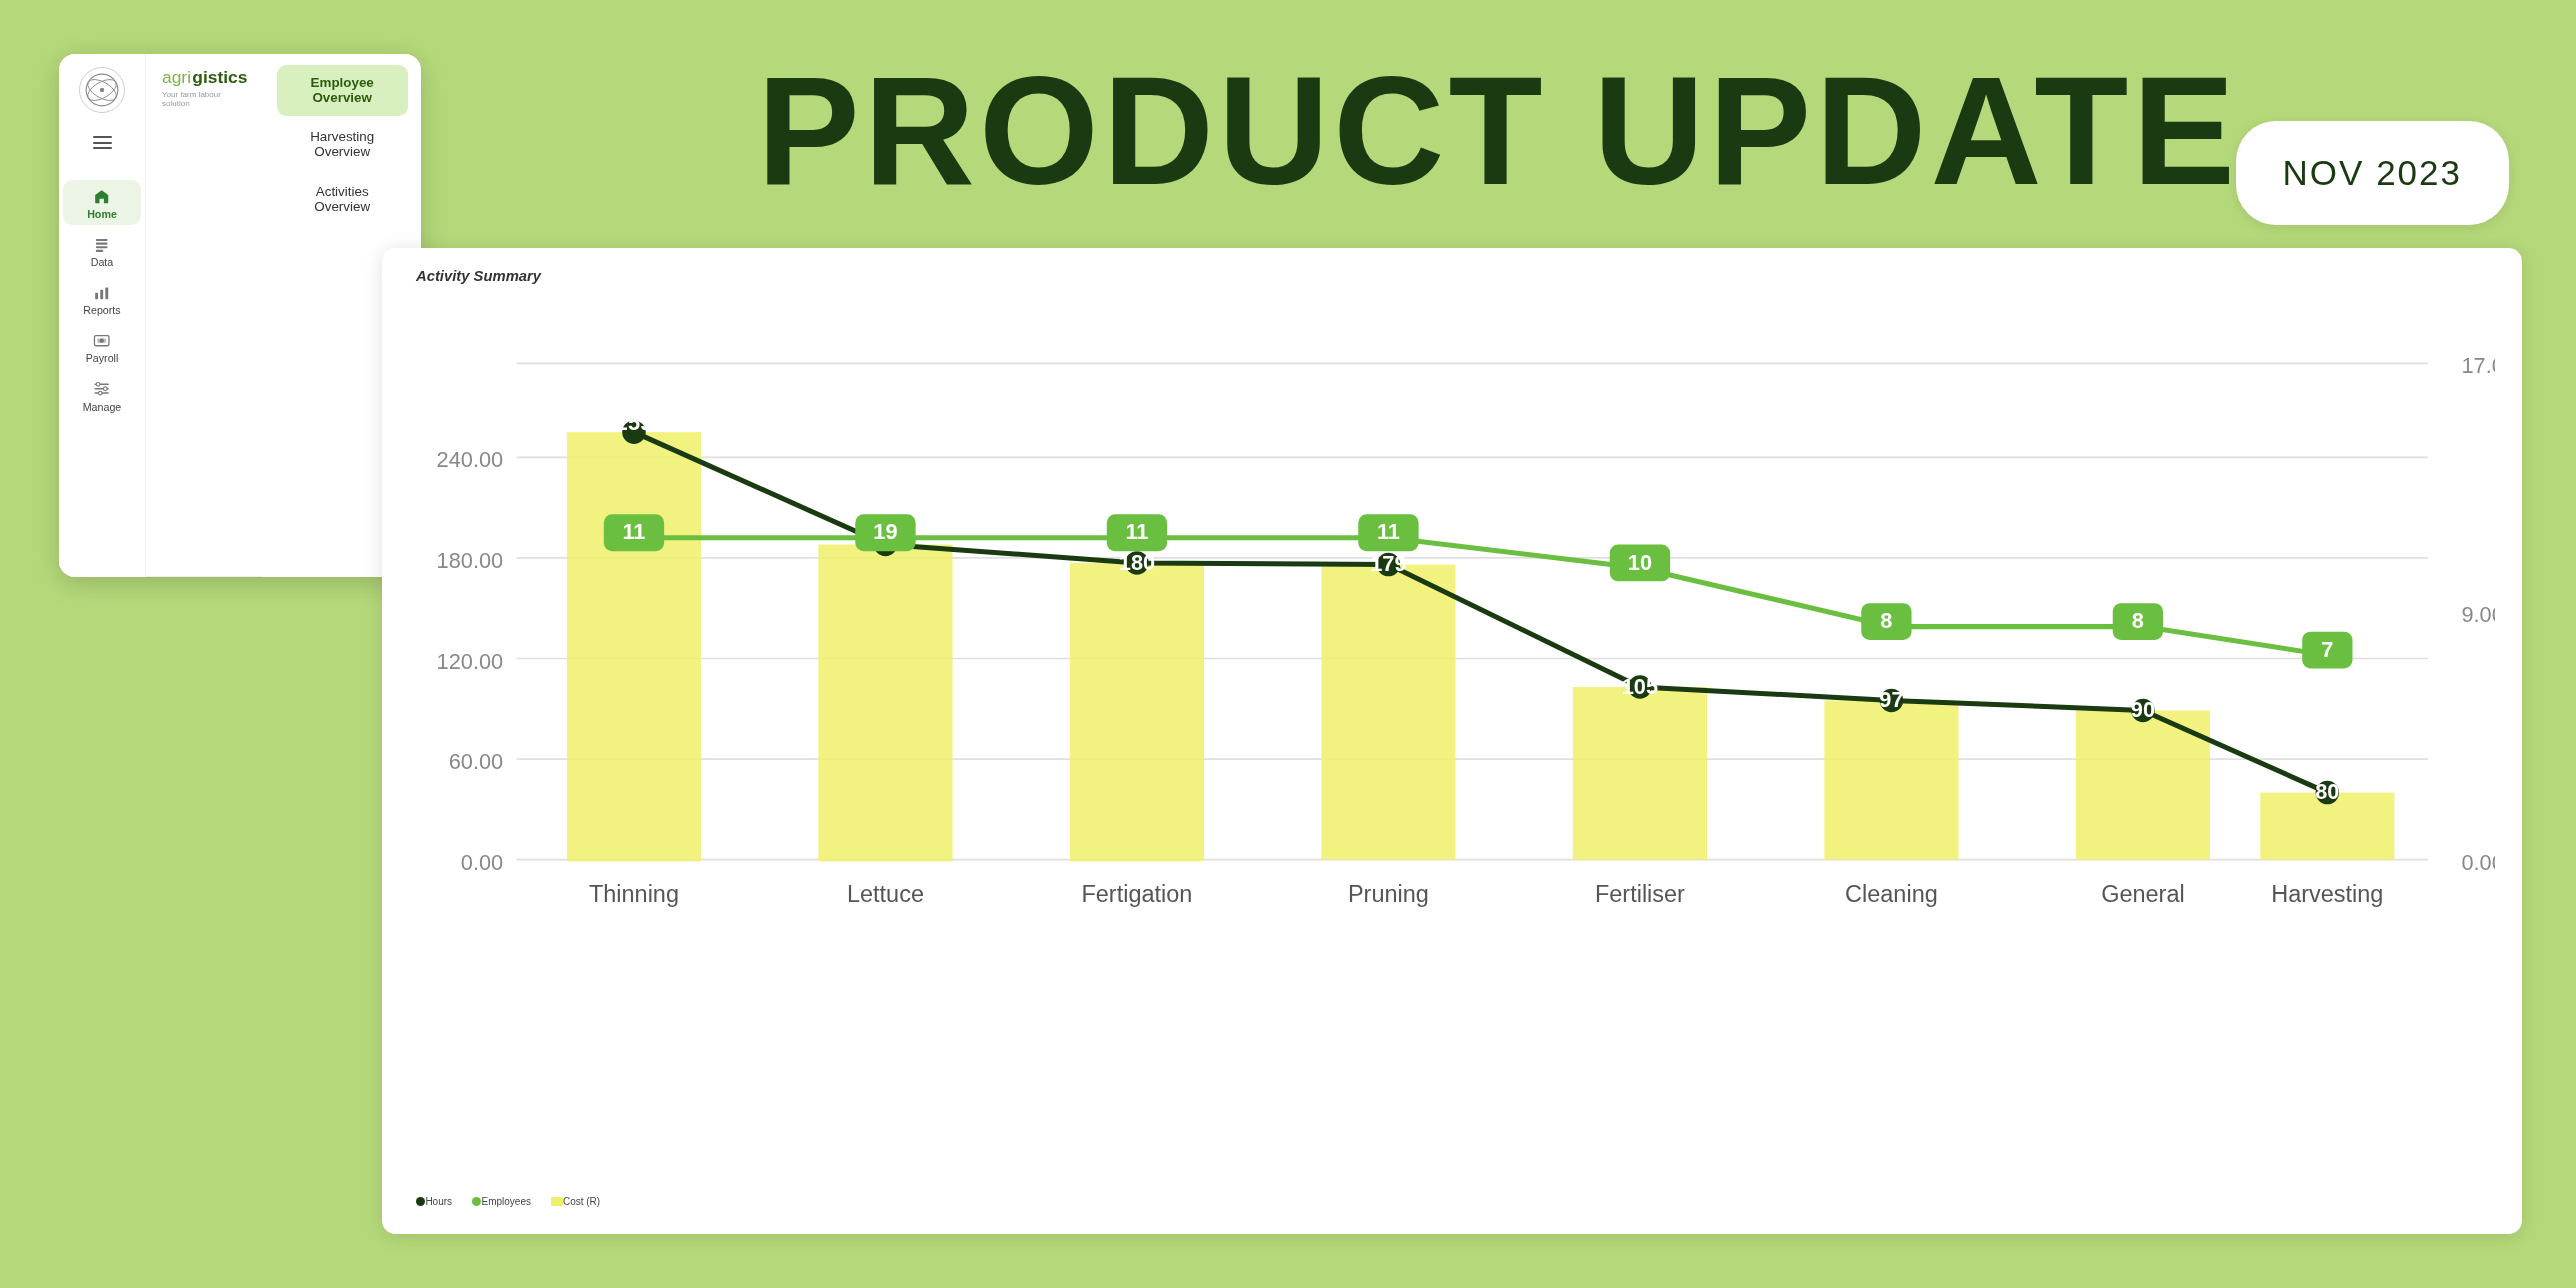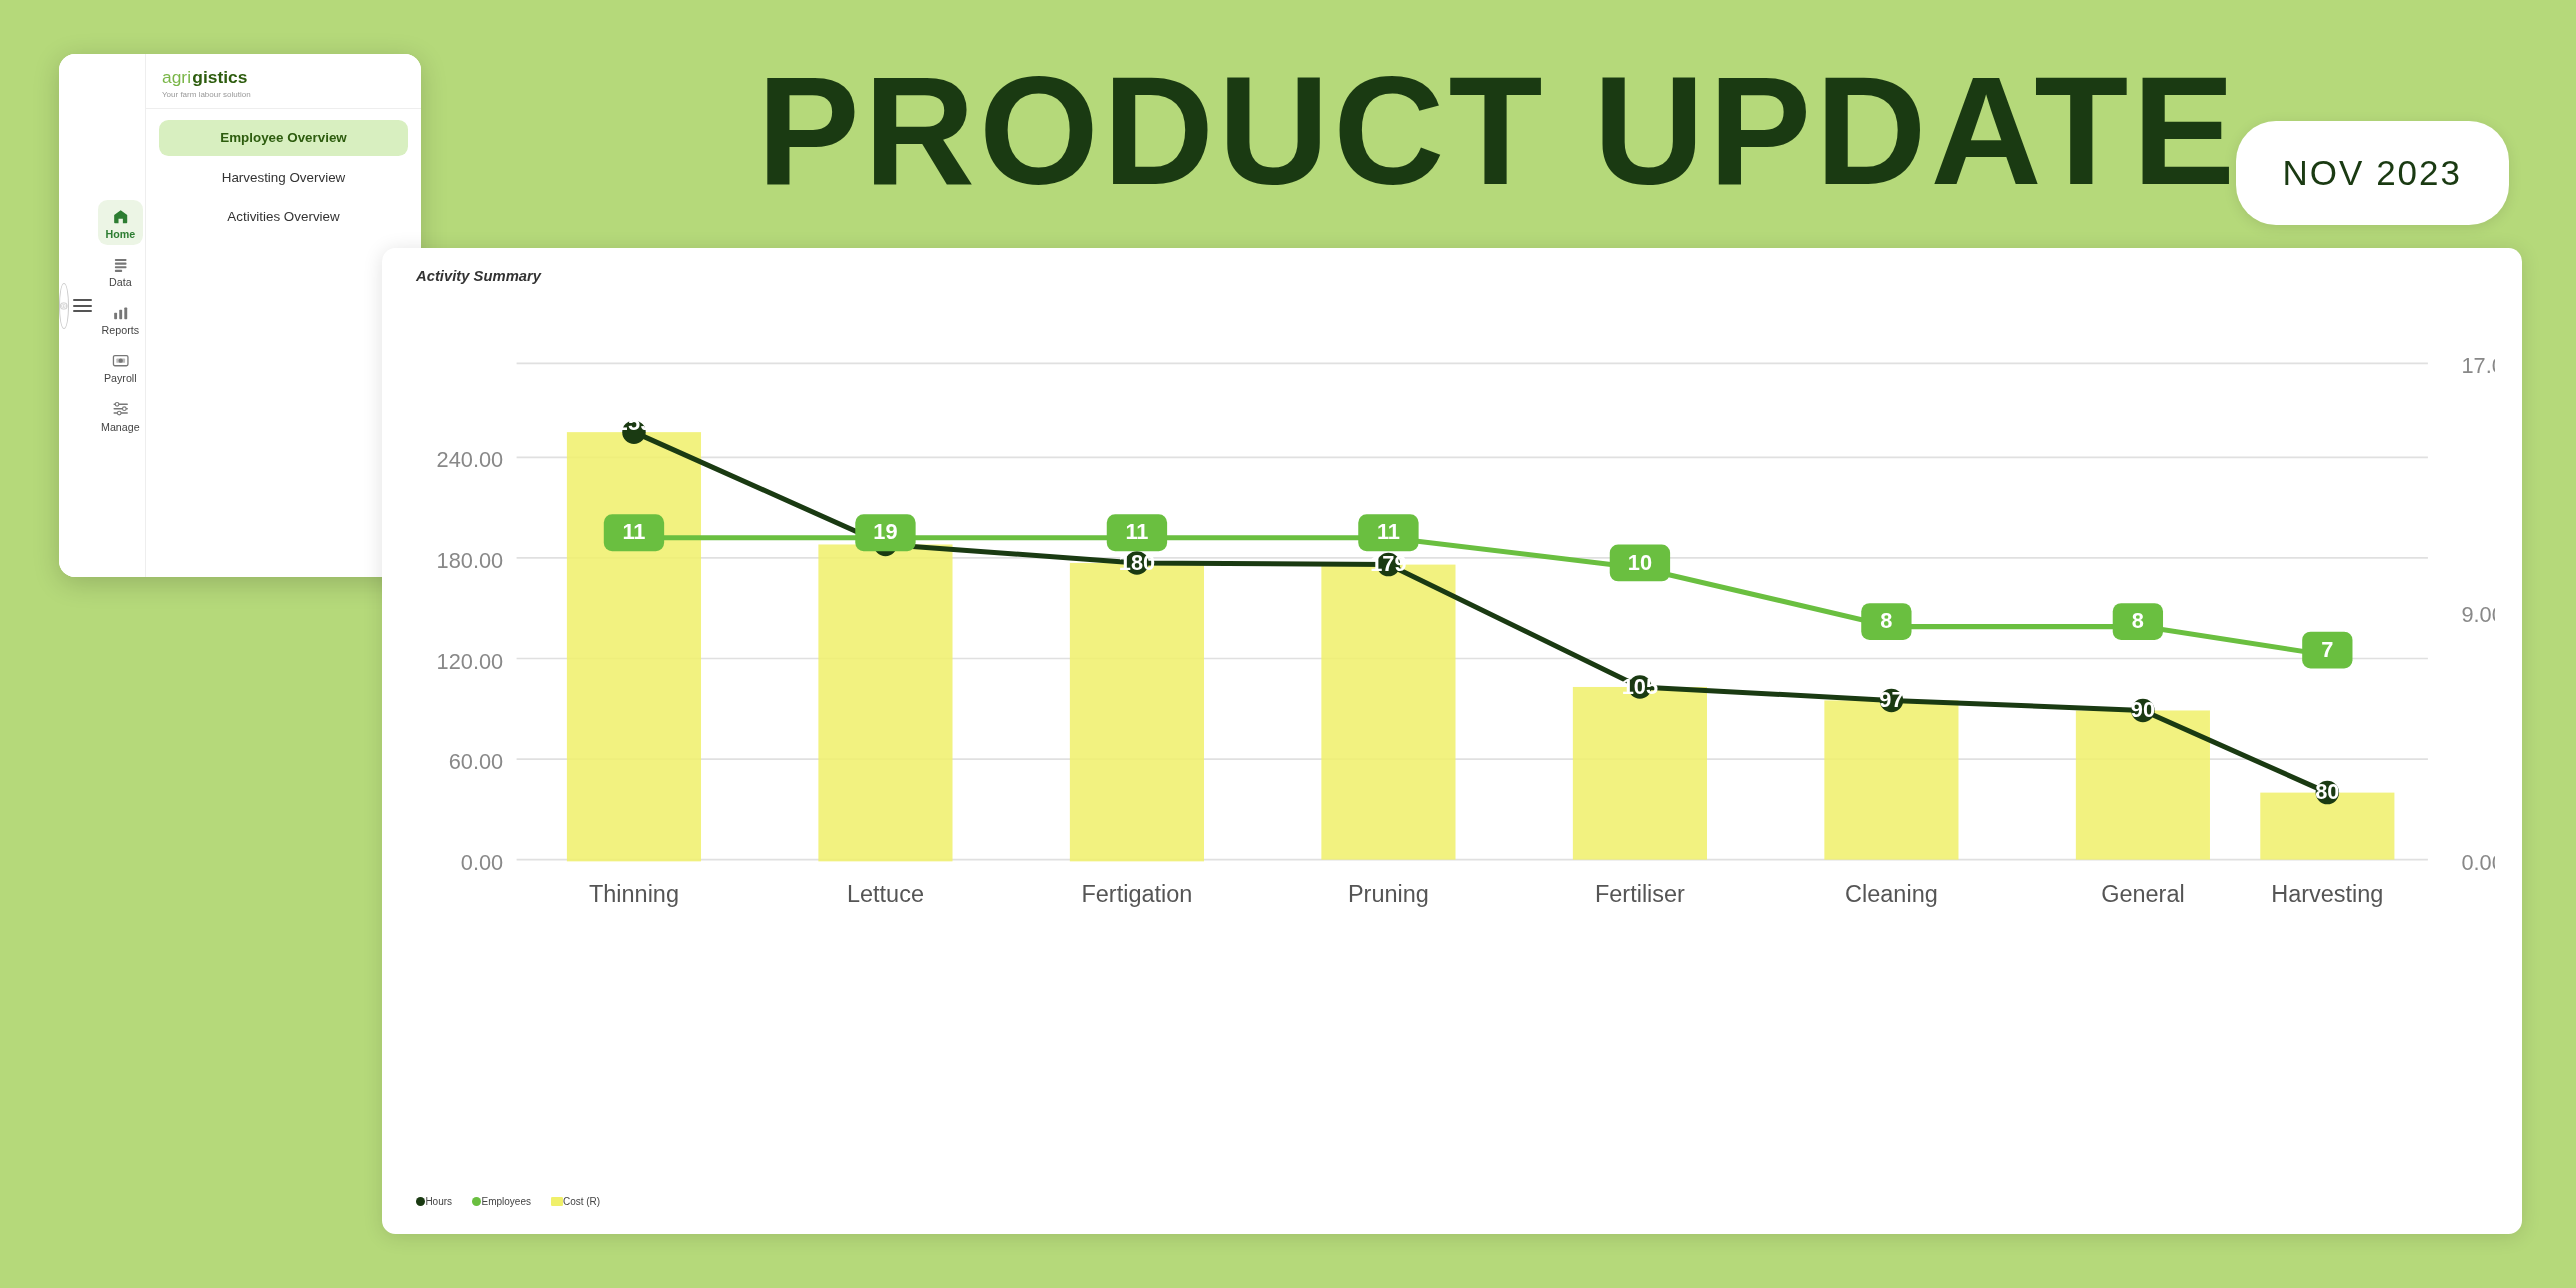--- a/index.html
+++ b/index.html
@@ -25,21 +25,21 @@
       box-shadow: 0 5.4px 27px rgba(0,0,0,0.18);
       display: flex;
       overflow: hidden;
     }
 
     
     .sidebar {
       width: 87px;
       background: #fff;
       display: flex;
-      flex-direction: row;
+      flex-direction: column;
       align-items: center;
       padding: 13.4px 0;
       border-right: 0.7px solid #eee;
       flex-shrink: 0;
     }
 
     .sidebar-logo {
       width: 46px;
       height: 46px;
       border: 1.3px solid #ccc;
@@ -109,21 +109,20 @@
 
     .sidebar-nav-item.active .nav-label {
       color: #2d7d32;
       font-weight: 700;
     }
 
     
     .main-panel {
       flex: 1;
       display: flex;
-      flex-direction: column;
       background: #fff;
     }
 
     
     .app-header {
       padding: 13.4px 16px 9.4px;
       border-bottom: 0.7px solid #eee;
     }
 
     .brand-row {

